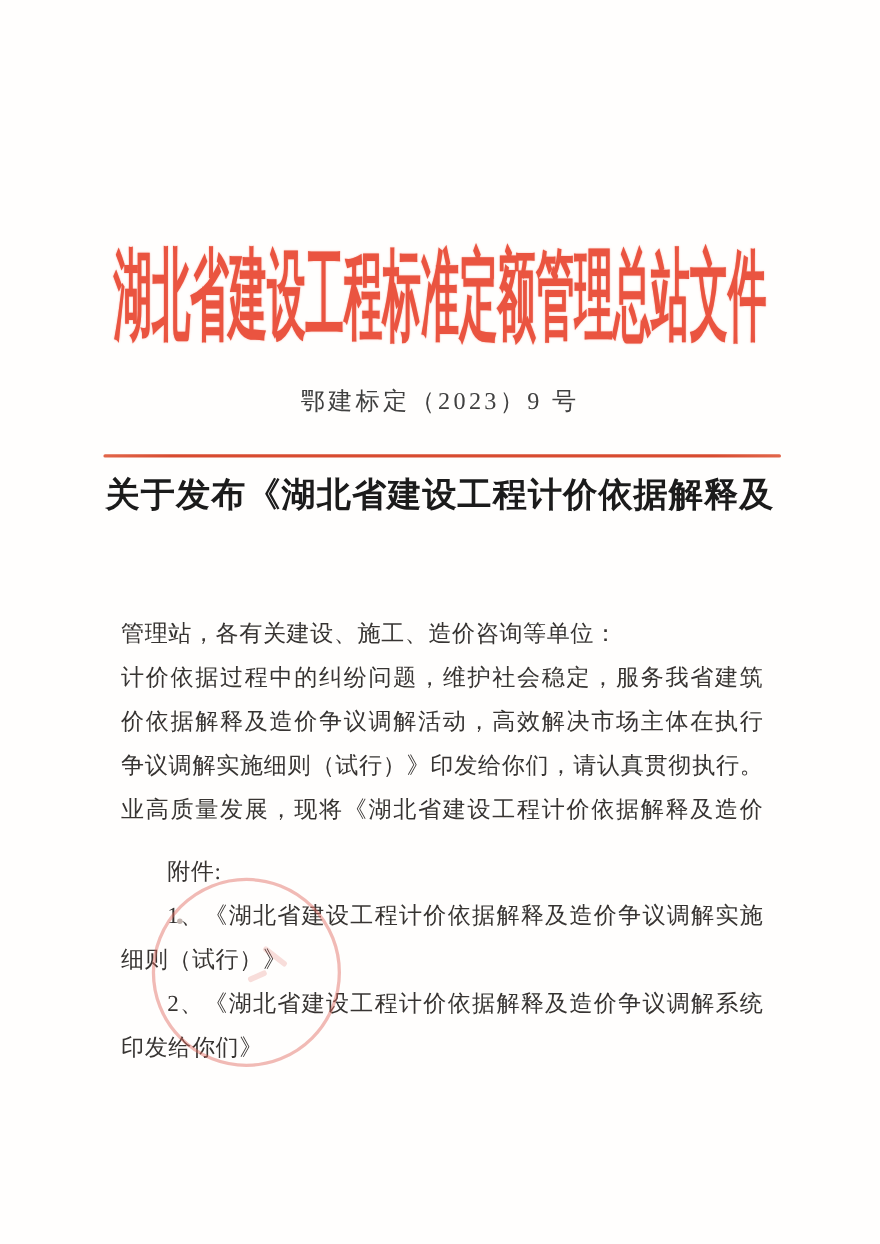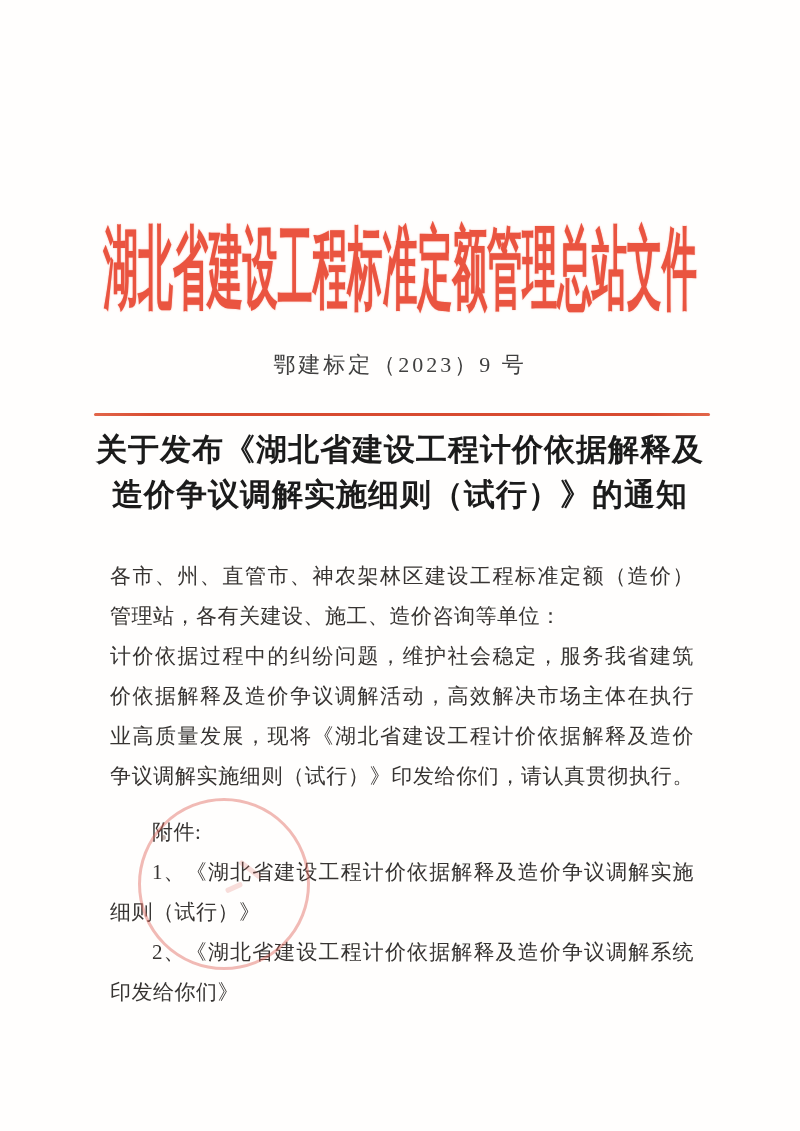--- a/index.html
+++ b/index.html
@@ -126,31 +126,29 @@
   <div class="red-header">
     <span class="red-header-text">湖北省建设工程标准定额管理总站文件</span>
   </div>
 
   <div class="doc-number">鄂建标定（2023）9 号</div>
 
   <div class="red-rule"></div>
 
   <div class="doc-title">
     <div class="doc-title-line">关于发布《湖北省建设工程计价依据解释及</div>
-    <div class="doc-title-line">造价争议调解实施细则（试行）》的通知</div>
   </div>
 
   <div class="body-text">
 
-  <div class="line fill">各市、州、直管市、神农架林区建设工程标准定额（造价）</div>
       <div class="line">管理站，各有关建设、施工、造价咨询等单位：</div>
       <div class="line fill">计价依据过程中的纠纷问题，维护社会稳定，服务我省建筑</div>
       <div class="line fill">价依据解释及造价争议调解活动，高效解决市场主体在执行</div>
+      <div class="line fill">争议调解实施细则（试行）》印发给你们，请认真贯彻执行。</div>
       <div class="line fill">业高质量发展，现将《湖北省建设工程计价依据解释及造价</div>
-      <div class="line fill">争议调解实施细则（试行）》印发给你们，请认真贯彻执行。</div>
       <div class="line spacer"></div>
       <div class="line indent">附件:</div>
       <div class="line indent fill">1、《湖北省建设工程计价依据解释及造价争议调解实施</div>
       <div class="line">细则（试行）》</div>
       <div class="line indent fill">2、《湖北省建设工程计价依据解释及造价争议调解系统</div>
       <div class="line">印发给你们》</div>
     </div>
 
   <div class="seal">
     <div class="seal-mark seal-mark-1"></div>

